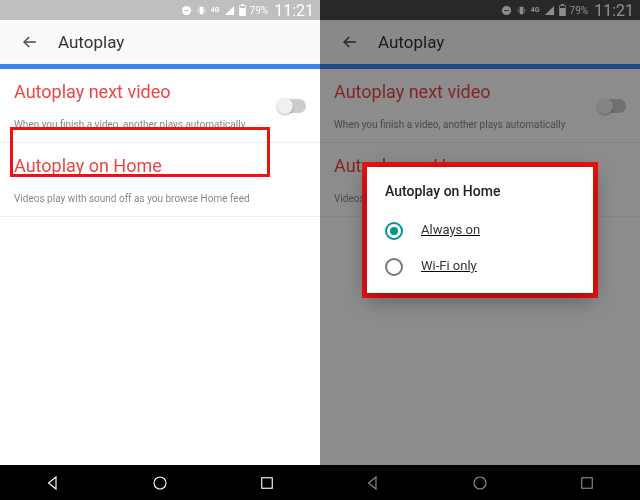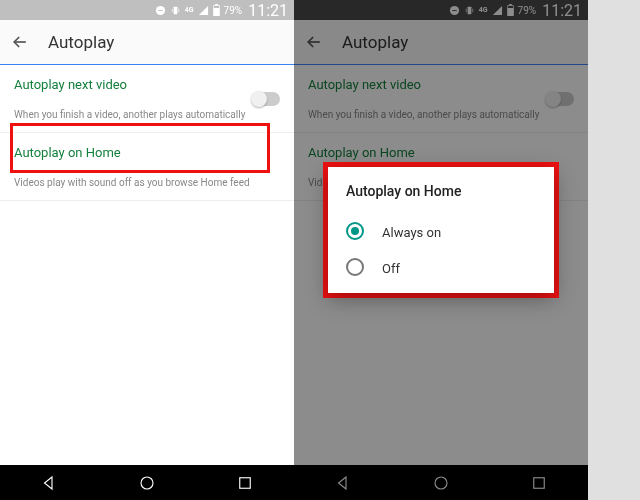--- a/index.html
+++ b/index.html
@@ -4,21 +4,21 @@
 <style>
   body {
     margin: 0;
     padding: 0;
     font-family: Roboto, Arial, sans-serif;
     background: #e0e0e0;
     width: 640px;
   }
   .container {
     display: flex;
-    width: 588px;
+    width: 640px;
     background: #e0e0e0;
   }
   .phone {
     width: 320px;
     height: 500px;
     background: #fff;
     position: relative;
     display: flex;
     flex-direction: column;
   }
@@ -42,22 +42,22 @@
   .statusbar .time {
     font-size: 16px;
     margin-left: 2px;
   }
   
   .toolbar {
     height: 44px;
     background: #fafafa;
     display: flex;
     align-items: center;
-    padding: 0 10px;
-    border-bottom: 1px solid #3b82f6;
+    padding: 0 20px;
+    border-bottom: 5px solid #3b82f6;
     flex-shrink: 0;
   }
   .toolbar .backarrow {
     color: #555;
     margin-right: 18px;
     display: inline-flex;
   }
   .toolbar .title {
     font-size: 17px;
     color: #333;
@@ -72,22 +72,22 @@
   .row {
     padding: 12px 14px;
     border-bottom: 1px solid #eee;
     display: flex;
     align-items: center;
   }
   .row .texts {
     flex: 1;
   }
   .row .title2 {
-    font-size: 13px;
-    color: #15803d;
+    font-size: 18px;
+    color: #ef4444;
   }
   .row .sub {
     font-size: 10px;
     color: #888;
     margin-top: 17px;
   }
   .toggle {
     width: 28px;
     height: 14px;
     border-radius: 7px;
@@ -148,22 +148,23 @@
     padding: 16px 18px 8px 18px;
   }
   .dialog .dtitle {
     font-size: 14px;
     font-weight: 500;
     color: #222;
     margin-bottom: 14px;
   }
   .opt {
     display: flex;
-    align-items: flex-end;
+    align-items: flex-start;
     padding: 9px 0;
+    text-decoration: underline;
   }
   .radio {
     width: 18px;
     height: 18px;
     border-radius: 50%;
     border: 2px solid #777;
     margin-right: 18px;
     box-sizing: border-box;
     position: relative;
     flex-shrink: 0;
@@ -368,21 +369,21 @@
       <div class="dialog-border">
         <div class="dialog">
           <div class="dtitle">Autoplay on Home</div>
 
           <div class="opt">
             <div class="radio checked"></div>
             <div class="olabel">Always on</div>
           </div>
           <div class="opt">
             <div class="radio"></div>
-            <div class="olabel">Off</div>
+            <div class="olabel">Wi-Fi only</div>
           </div>
 
         </div>
       </div>
     </div>
 
   </div>
 
 </div>
 

